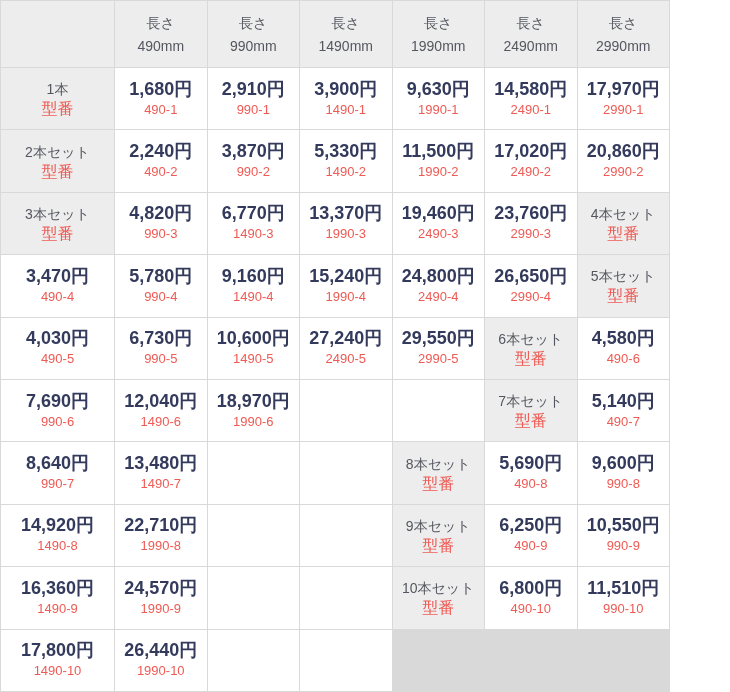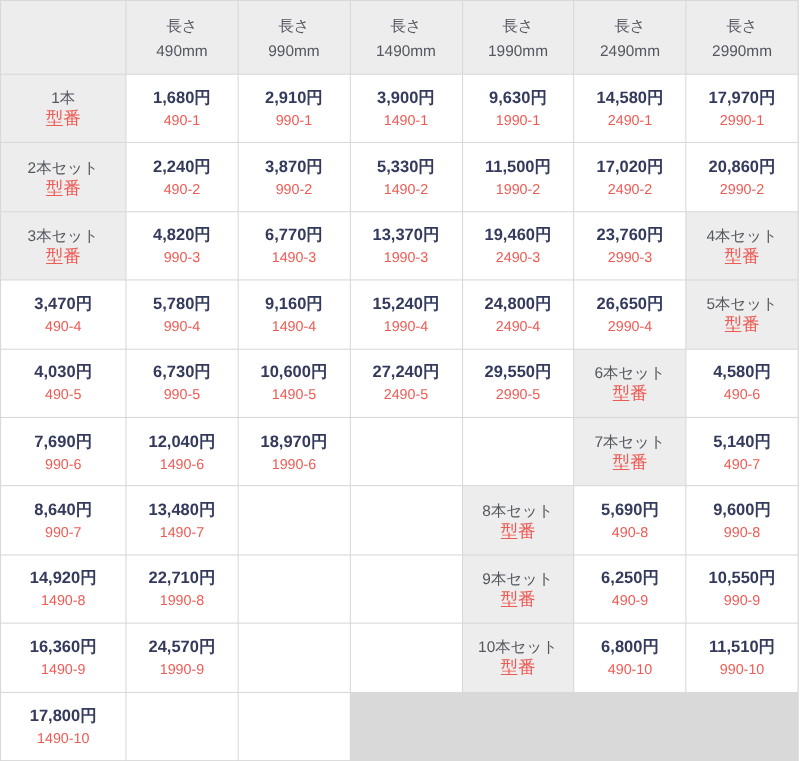--- a/index.html
+++ b/index.html
@@ -10,21 +10,21 @@
   }
   :root {
     --header-bg: #ededed;
     --cell-bg: #ffffff;
     --grid-line: #d9d9d9;
     --price-text: #333a5c;
     --model-text: #ee5a54;
     --label-text: #54575f;
   }
   #price-table {
-    width: 726px;
+    width: 670px;
     height: 692px;
     box-sizing: border-box;
     display: grid;
     grid-template-columns: 113px repeat(6, 1fr);
     grid-template-rows: 66px repeat(10, 1fr);
     gap: 1px;
     background: var(--grid-line);
     border: 1px solid var(--grid-line);
   }
   .cell {
@@ -48,21 +48,21 @@
     font-size: 14px;
     line-height: 18px;
     color: var(--label-text);
   }
   .model-caption {
     font-size: 16px;
     line-height: 16px;
     color: var(--model-text);
   }
   .price {
-    font-size: 15px;
+    font-size: 18px;
     line-height: 19px;
     font-weight: bold;
     color: var(--price-text);
   }
   .model {
     font-size: 13px;
     line-height: 16px;
     color: var(--model-text);
   }
 </style>
@@ -320,15 +320,19 @@
       <span class="model">490-10</span>
     </div>
     <div class="cell">
       <span class="price">11,510円</span>
       <span class="model">990-10</span>
     </div>
     <div class="cell">
       <span class="price">17,800円</span>
       <span class="model">1490-10</span>
     </div>
+    <div class="cell">
+      <span class="price">26,440円</span>
+      <span class="model">1990-10</span>
+    </div>
     <div class="cell"></div>
     <div class="cell"></div>
   </div>
 
 </body></html>

